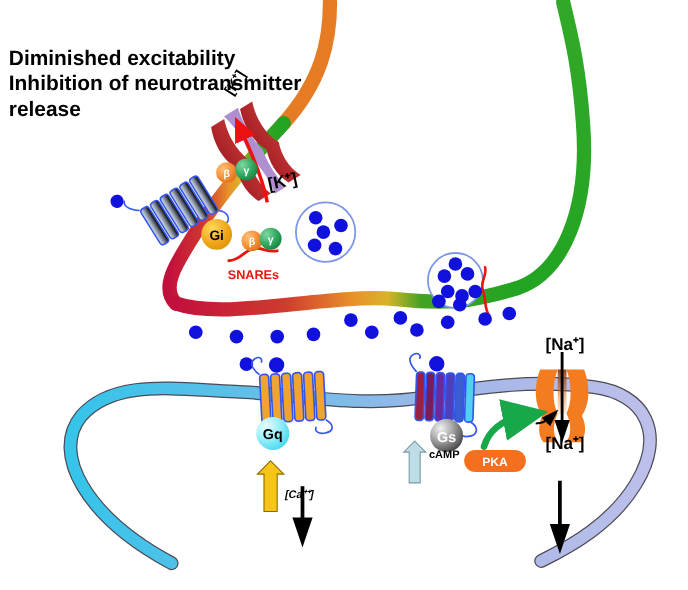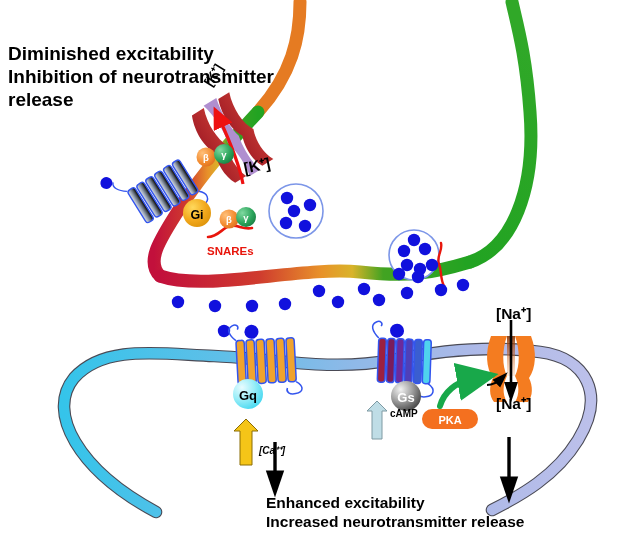--- a/index.html
+++ b/index.html
@@ -338,22 +338,20 @@
       <path d="M377,401 L387,411 L382,411 L382,439 L372,439 L372,411 L367,411 Z" fill="#bfdde6" stroke="#7e9aa3" stroke-width="1"></path>
     </g>
 
     <path d="M509,437 L509,490" fill="none" stroke="#000000" stroke-width="3.4" marker-end="url(#arrowBlkSm)"></path>
   </svg>
 
   <div class="lbl" id="caption-top">Diminished excitability
 Inhibition of neurotransmitter
 release</div>
 
-  <div class="lbl" id="caption-bottom">Enhanced excitability
-Increased neurotransmitter release</div>
 
   <div class="lbl" id="lbl-k-out">[K⁺]</div>
 
   <div class="lbl" id="lbl-k-in">[K⁺]</div>
 
   <div class="lbl" id="lbl-snares">SNAREs</div>
 
   <div class="lbl" id="lbl-ca">[Ca⁺⁺]</div>
 
   <div class="lbl" id="lbl-camp">cAMP</div>

